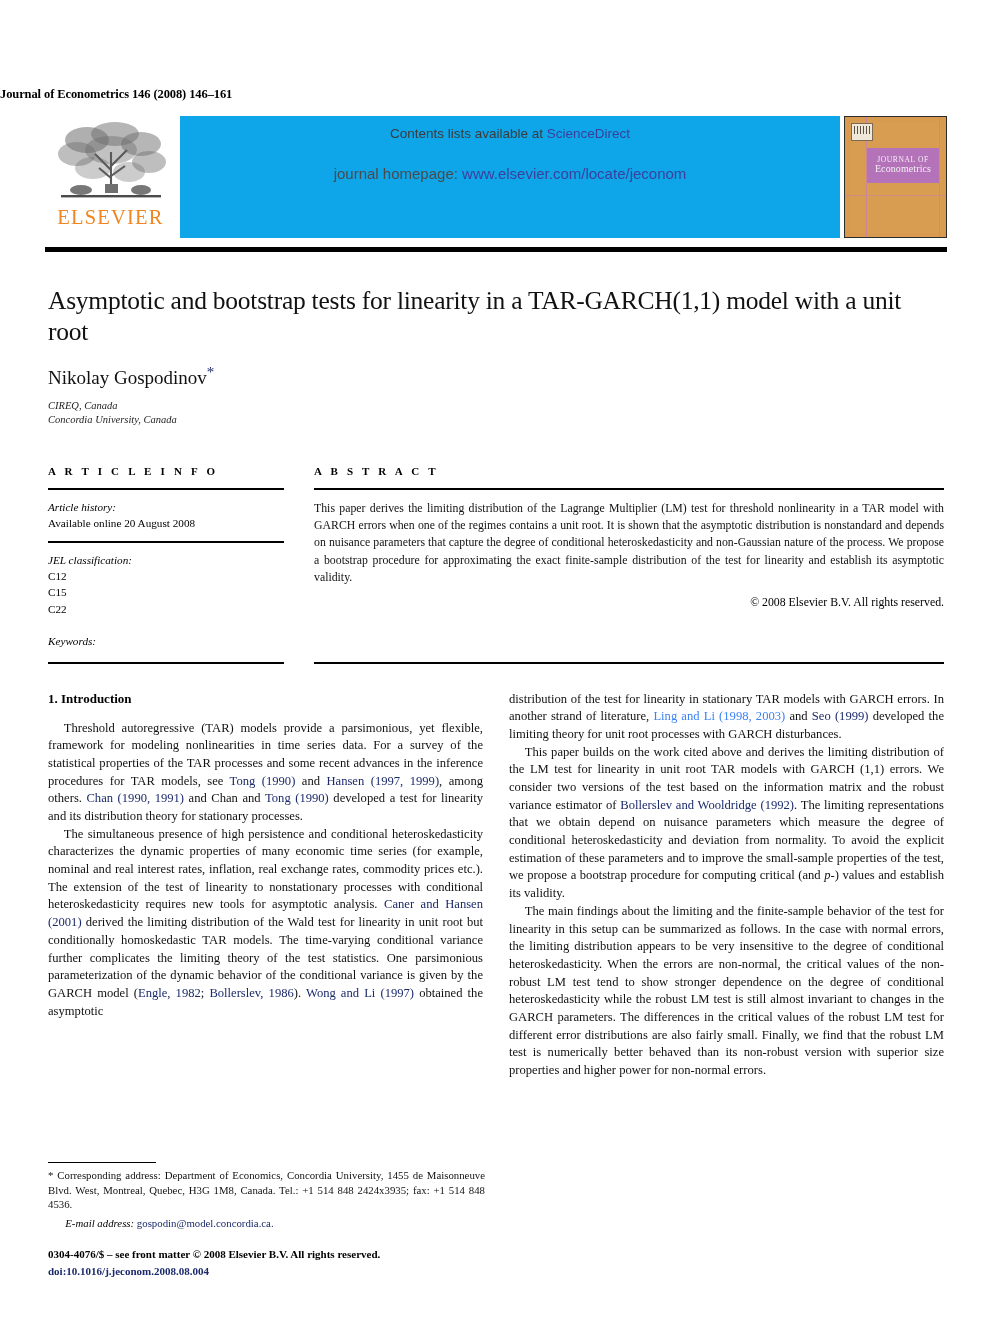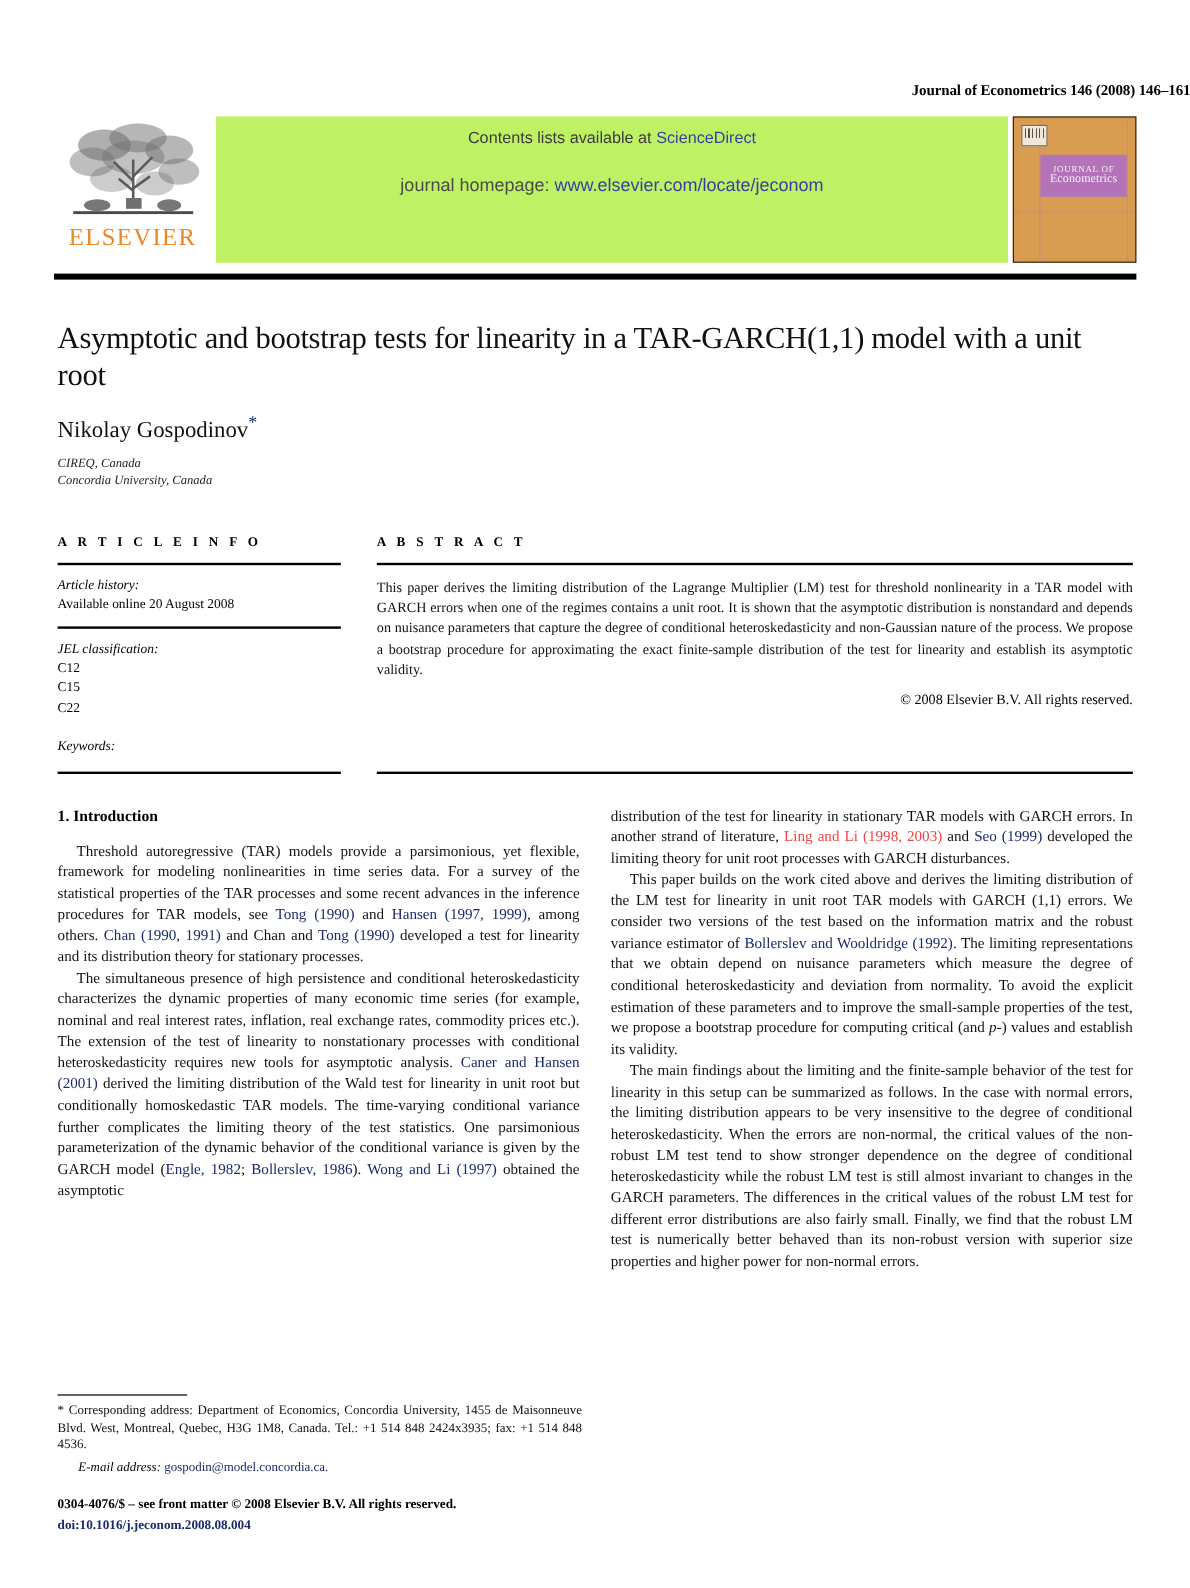--- a/index.html
+++ b/index.html
@@ -9,26 +9,26 @@
     background: #ffffff;
     font-family: "Liberation Serif", "DejaVu Serif", serif;
     color: #000000;
     position: relative;
     overflow: hidden;
   }
   .page { position:relative; width:992px; height:1323px; padding: 0; }
 
   
   .running-head {
-    text-align:right;
+    text-align:left;
     font-family: "Liberation Serif", serif;
     font-weight: 700;
     font-size: 12.5px;
     letter-spacing: -0.1px;
-    padding-top: 68px;
+    padding-top: 87px;
   }
 
   
   .masthead {
     margin: 14px 45px 0 45px;
     display:flex;
     align-items:stretch;
     height: 122px;
     position:relative;
   }
@@ -45,21 +45,21 @@
   .elsevier-word {
     color:#EE8622;
     font-family:"Liberation Serif", serif;
     font-size: 20.5px;
     letter-spacing: 1.2px;
     line-height: 1;
     margin-top: 1px;
   }
   .journal-band {
     flex: 1 1 auto;
-    background:#bef264;
+    background:#0ea5e9;
     margin-left: 4px;
     margin-right: 4px;
     display:flex;
     flex-direction:column;
     align-items:center;
     justify-content:flex-start;
     padding-top: 10px;
   }
   .contents-line {
     font-family:"Liberation Sans", sans-serif;
@@ -344,21 +344,21 @@
     <div class="r2"></div>
   </div>
 
   <div class="body-cols">
     <div class="bcol">
       <div class="sec-head">1. Introduction</div>
       <p class="para" id="lp1">Threshold autoregressive (TAR) models provide a parsimonious, yet flexible, framework for modeling nonlinearities in time series data. For a survey of the statistical properties of the TAR processes and some recent advances in the inference procedures for TAR models, see <span class="ref" style="color:#1b2a6b">Tong (1990)</span> and <span class="ref" style="color:#1b2a6b">Hansen (1997, 1999)</span>, among others. <span class="ref" style="color:#1b2a6b">Chan (1990, 1991)</span> and Chan and <span class="ref" style="color:#1b2a6b">Tong (1990)</span> developed a test for linearity and its distribution theory for stationary processes.</p>
       <p class="para" id="lp2">The simultaneous presence of high persistence and conditional heteroskedasticity characterizes the dynamic properties of many economic time series (for example, nominal and real interest rates, inflation, real exchange rates, commodity prices etc.). The extension of the test of linearity to nonstationary processes with conditional heteroskedasticity requires new tools for asymptotic analysis. <span class="ref" style="color:#1b2a6b">Caner and Hansen (2001)</span> derived the limiting distribution of the Wald test for linearity in unit root but conditionally homoskedastic TAR models. The time-varying conditional variance further complicates the limiting theory of the test statistics. One parsimonious parameterization of the dynamic behavior of the conditional variance is given by the GARCH model (<span class="ref" style="color:#1b2a6b">Engle, 1982</span>; <span class="ref" style="color:#1b2a6b">Bollerslev, 1986</span>). <span class="ref" style="color:#1b2a6b">Wong and Li (1997)</span> obtained the asymptotic</p>
     </div>
     <div class="bcol">
-      <p class="para" id="rp1" style="text-indent:0;">distribution of the test for linearity in stationary TAR models with GARCH errors. In another strand of literature, <span class="ref" style="color:#ef4444">Ling and Li (1998, 2003)</span> and <span class="ref" style="color:#1b2a6b">Seo (1999)</span> developed the limiting theory for unit root processes with GARCH disturbances.</p>
+      <p class="para" id="rp1" style="text-indent:0;">distribution of the test for linearity in stationary TAR models with GARCH errors. In another strand of literature, <span class="ref" style="color:#3b82f6">Ling and Li (1998, 2003)</span> and <span class="ref" style="color:#1b2a6b">Seo (1999)</span> developed the limiting theory for unit root processes with GARCH disturbances.</p>
       <p class="para" id="rp2">This paper builds on the work cited above and derives the limiting distribution of the LM test for linearity in unit root TAR models with GARCH (1,1) errors. We consider two versions of the test based on the information matrix and the robust variance estimator of <span class="ref" style="color:#1b2a6b">Bollerslev and Wooldridge (1992)</span>. The limiting representations that we obtain depend on nuisance parameters which measure the degree of conditional heteroskedasticity and deviation from normality. To avoid the explicit estimation of these parameters and to improve the small-sample properties of the test, we propose a bootstrap procedure for computing critical (and <em>p</em>-) values and establish its validity.</p>
       <p class="para" id="rp3">The main findings about the limiting and the finite-sample behavior of the  test for linearity in this setup can be summarized as follows. In the case with normal errors, the limiting distribution appears to be very insensitive to the degree of conditional heteroskedasticity. When the errors are non-normal, the critical values of the non-robust LM test tend to show stronger dependence on the degree of conditional heteroskedasticity while the robust LM test is still almost invariant to changes in the GARCH parameters. The differences in the critical values of the robust LM test for different error distributions are also fairly small. Finally, we find that the robust LM test is numerically better behaved than its non-robust version with superior size properties and higher power for non-normal errors.</p>
     </div>
   </div>
 
   <div class="footnote-wrap">
     <div class="fn-rule"></div>
     <div class="footnote">
       <span class="fnstar">*</span>
       <span>Corresponding address: Department of Economics, Concordia University, 1455 de Maisonneuve Blvd. West, Montreal, Quebec, H3G 1M8, Canada. Tel.: +1 514 848 2424x3935; fax: +1 514 848 4536.</span>

